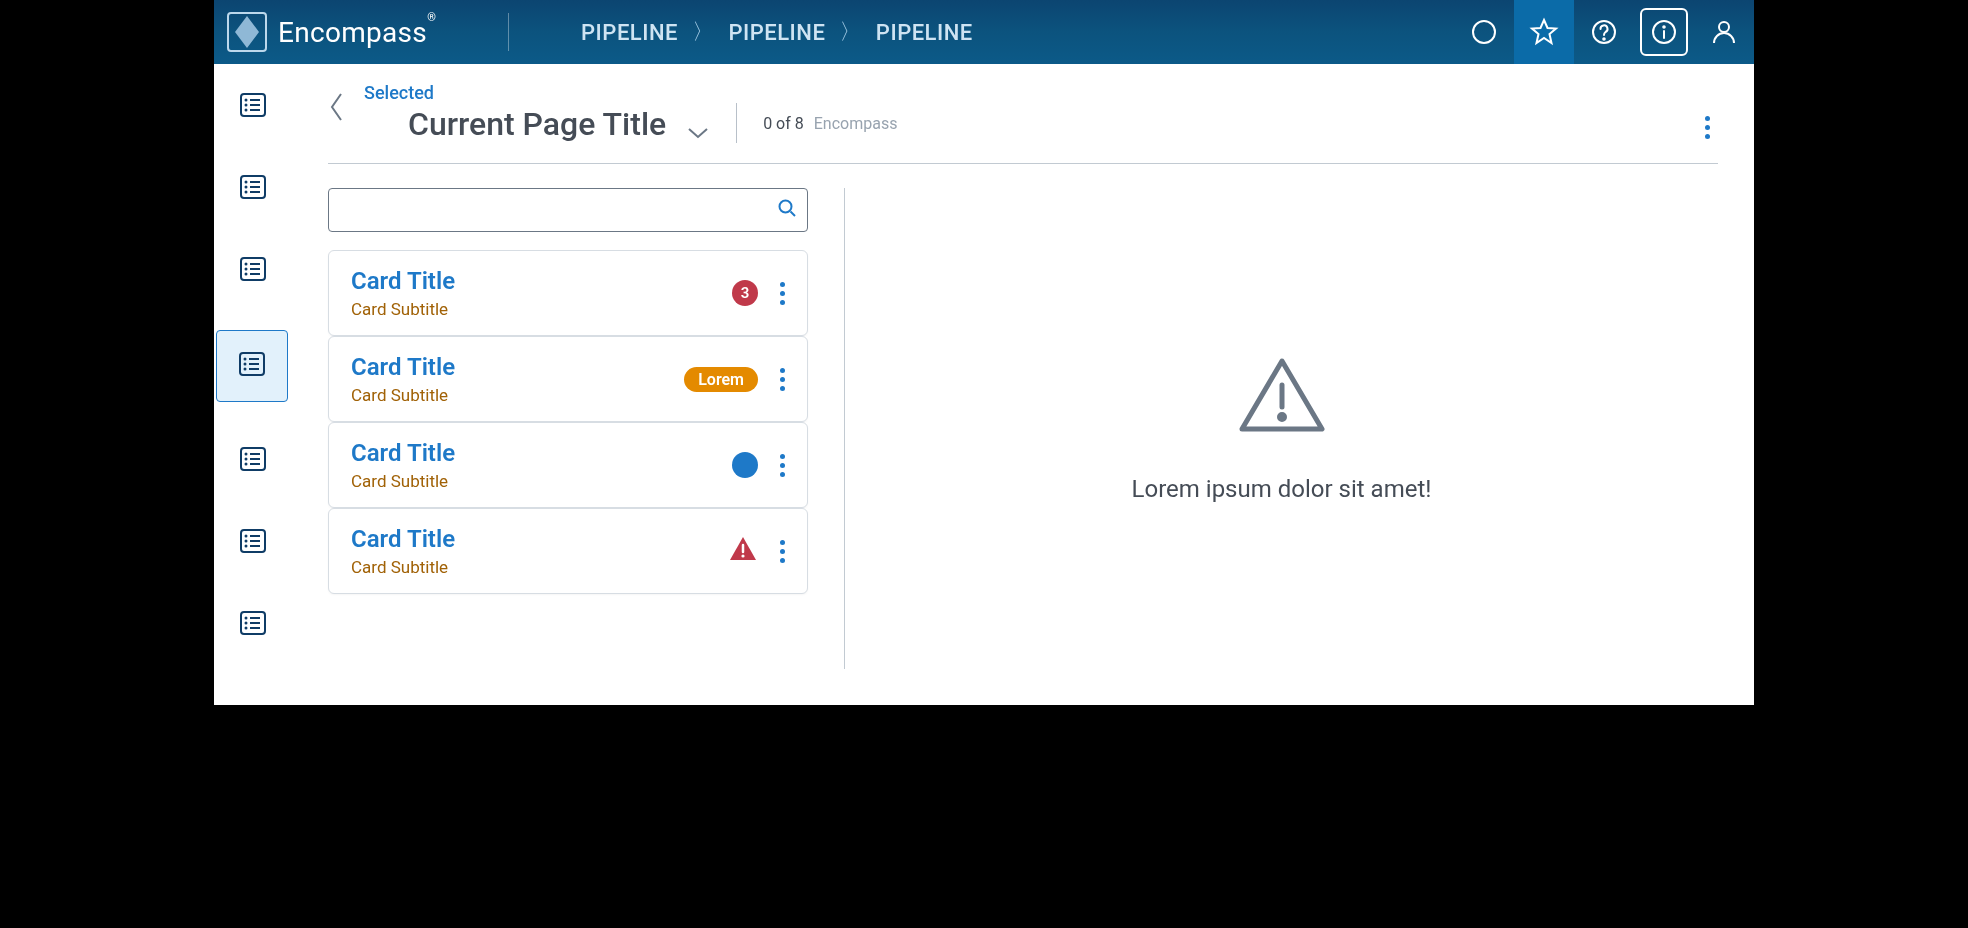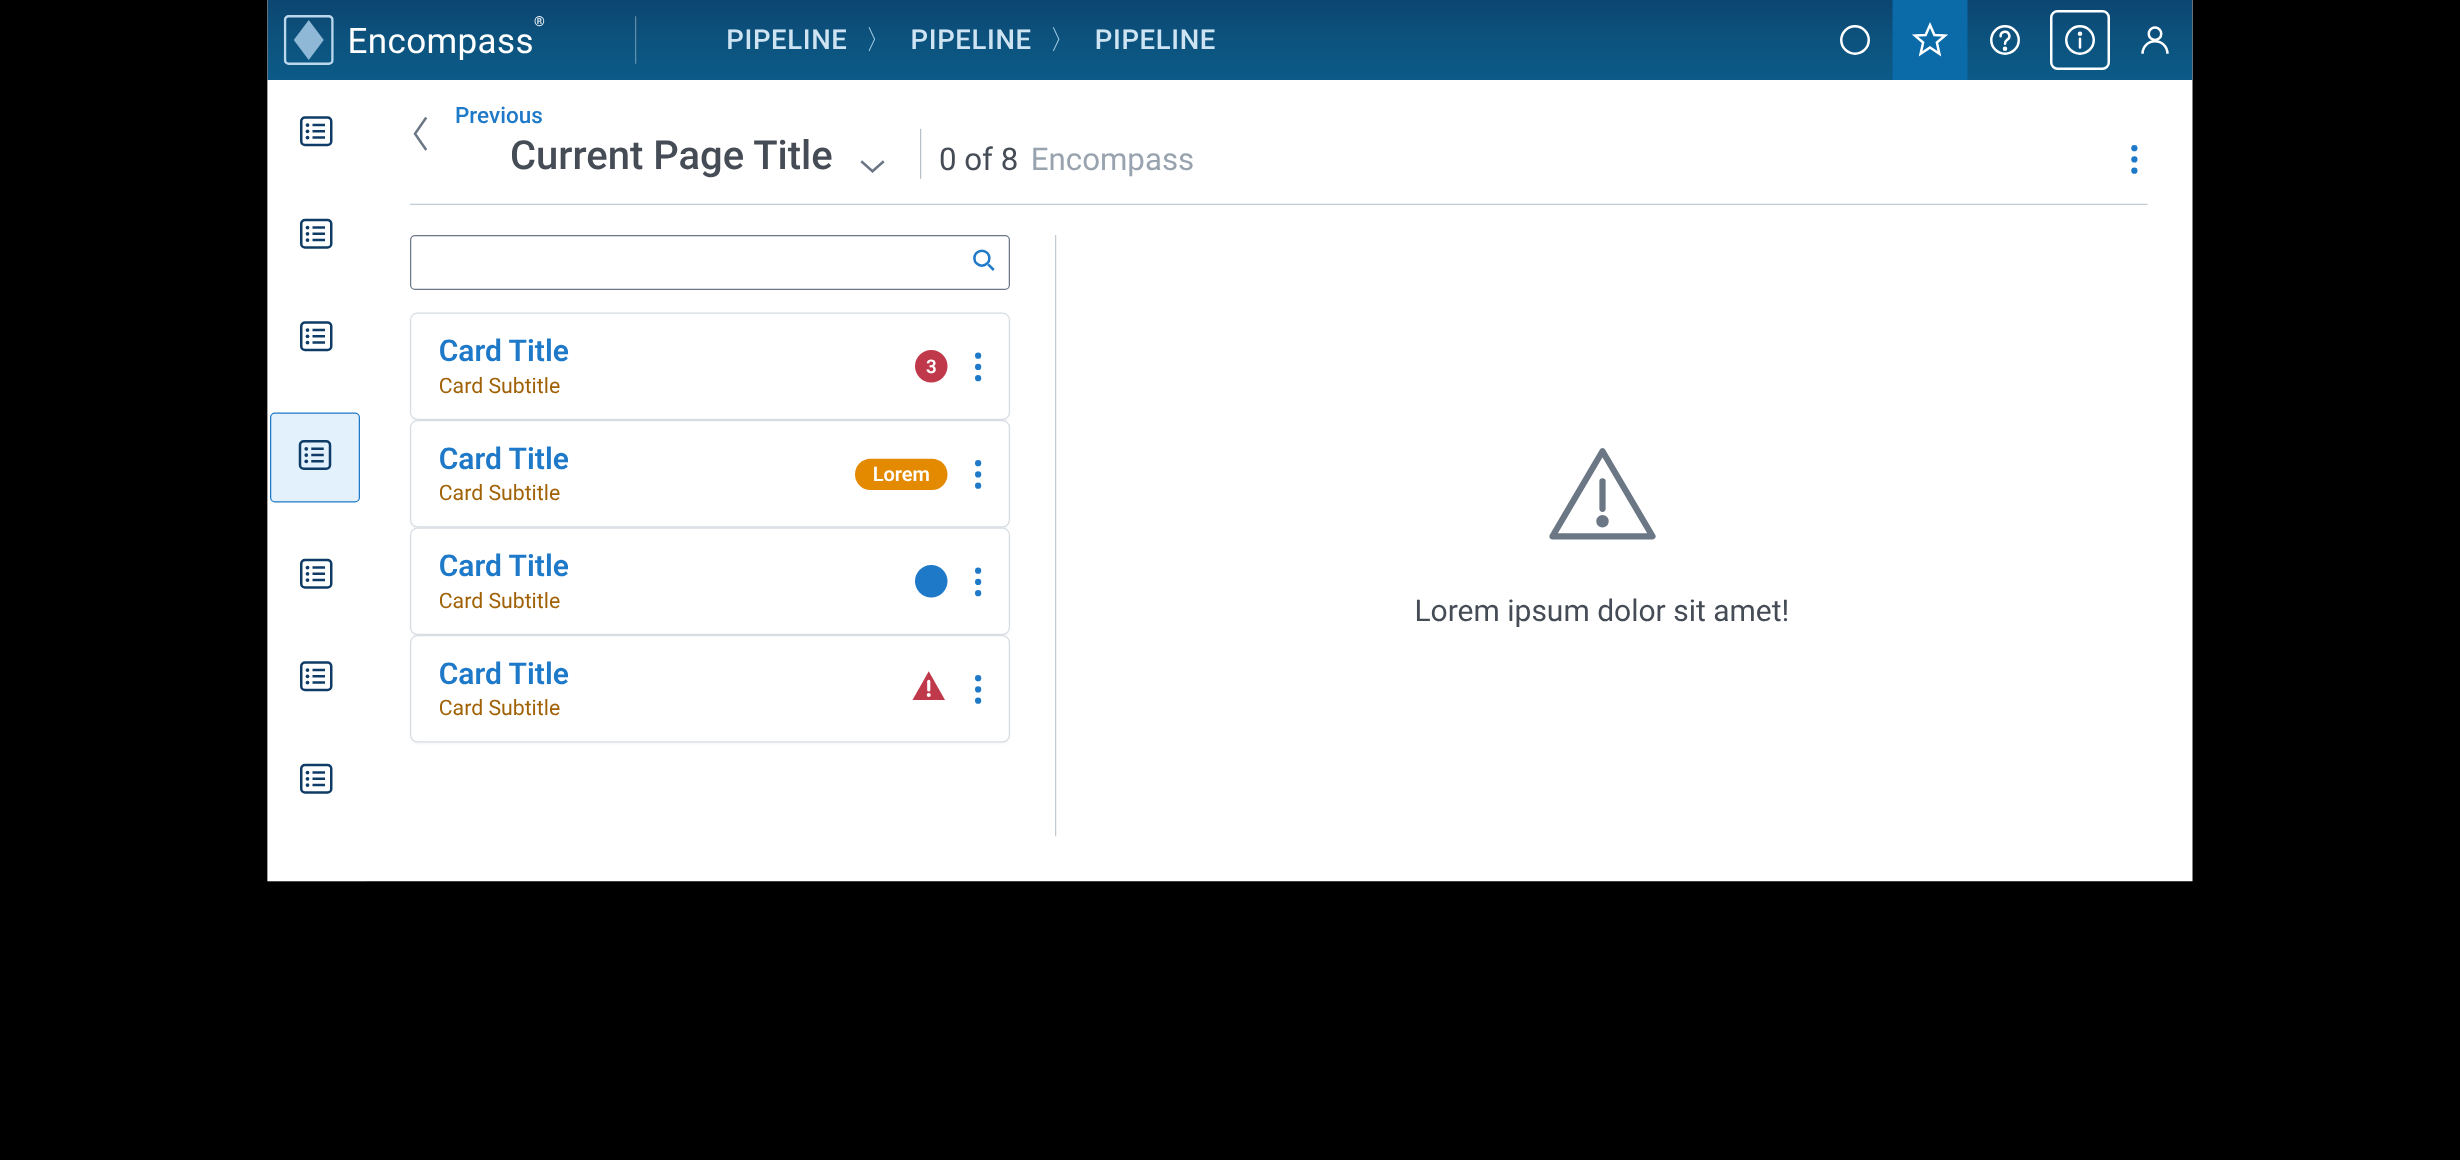--- a/index.html
+++ b/index.html
@@ -31,21 +31,21 @@
 
     
     .main { position:absolute; left:78px; right:0; top:64px; bottom:0; padding:0 36px 0 36px; }
     .page-head { padding-top:18px; display:flex; align-items:flex-end; }
     .ph-left { display:flex; align-items:center; gap:12px; }
     .back-chevron { padding:0 6px 8px 0; cursor:pointer; }
     .ph-texts { display:flex; flex-direction:column; }
     .prev-link { color:#1e79c8; font-size:18px; font-weight:500; cursor:pointer; margin-bottom:2px;}
     .page-title { font-size:32px; color:#454c56; font-weight:500;margin-left:44px;}
     .title-caret { margin-left:16px; cursor:pointer; position:relative; top:5px; }
-    .count-block { margin-left:26px; padding-left:14px; border-left:1px solid #b8c0c9; font-size:25px; color:#454c56; display:flex; align-items:flex-end; gap:10px; height:40px; margin-top:20px;}
+    .count-block { margin-left:26px; padding-left:26px; border-left:1px solid #b8c0c9; font-size:16px; color:#454c56; display:flex; align-items:center; gap:10px; height:40px; margin-top:20px;}
     .count-block .muted { color:#98a3af; }
     .head-more { margin-left:auto; cursor:pointer; padding-right:4px; margin-top:20px;}
     .hr { border:none; border-top:1px solid #c2cad2; margin:20px 0 0 0; }
 
     .columns { display:flex; gap:36px; margin-top:24px; height: calc(100% - 160px); }
     .col-left { width:480px; display:flex; flex-direction:column; gap:18px; }
     .col-right { flex:1; border-left:1px solid #c2cad2; display:flex; align-items:center; justify-content:center; flex-direction:column; gap:34px; color:#454c56; }
 
     .search-box { height:44px; border:1.3px solid #6b7785; border-radius:4px; display:flex; align-items:center; padding:0 10px; }
     .search-box input { border:none; outline:none; flex:1; font-size:16px; background:transparent; }
@@ -204,21 +204,21 @@
 
   <div class="main">
     <div class="page-head">
       <div class="ph-left">
         <span class="back-chevron">
           <svg width="18" height="34" viewBox="0 0 18 34" fill="none" stroke="#6b7785" stroke-width="2">
               <path d="M13 4 L4 17 L13 30"></path>
             </svg>
         </span>
         <div class="ph-texts">
-          <span class="prev-link">Previous</span>
+          <span class="prev-link">Selected</span>
           <span>
             <span class="page-title">Current Page Title</span>
             <span class="title-caret">
               <svg width="24" height="14" viewBox="0 0 24 14" fill="none" stroke="#6b7785" stroke-width="2">
                   <path d="M3 3 L12 11 L21 3"></path>
                 </svg>
             </span>
           </span>
         </div>
       </div>

